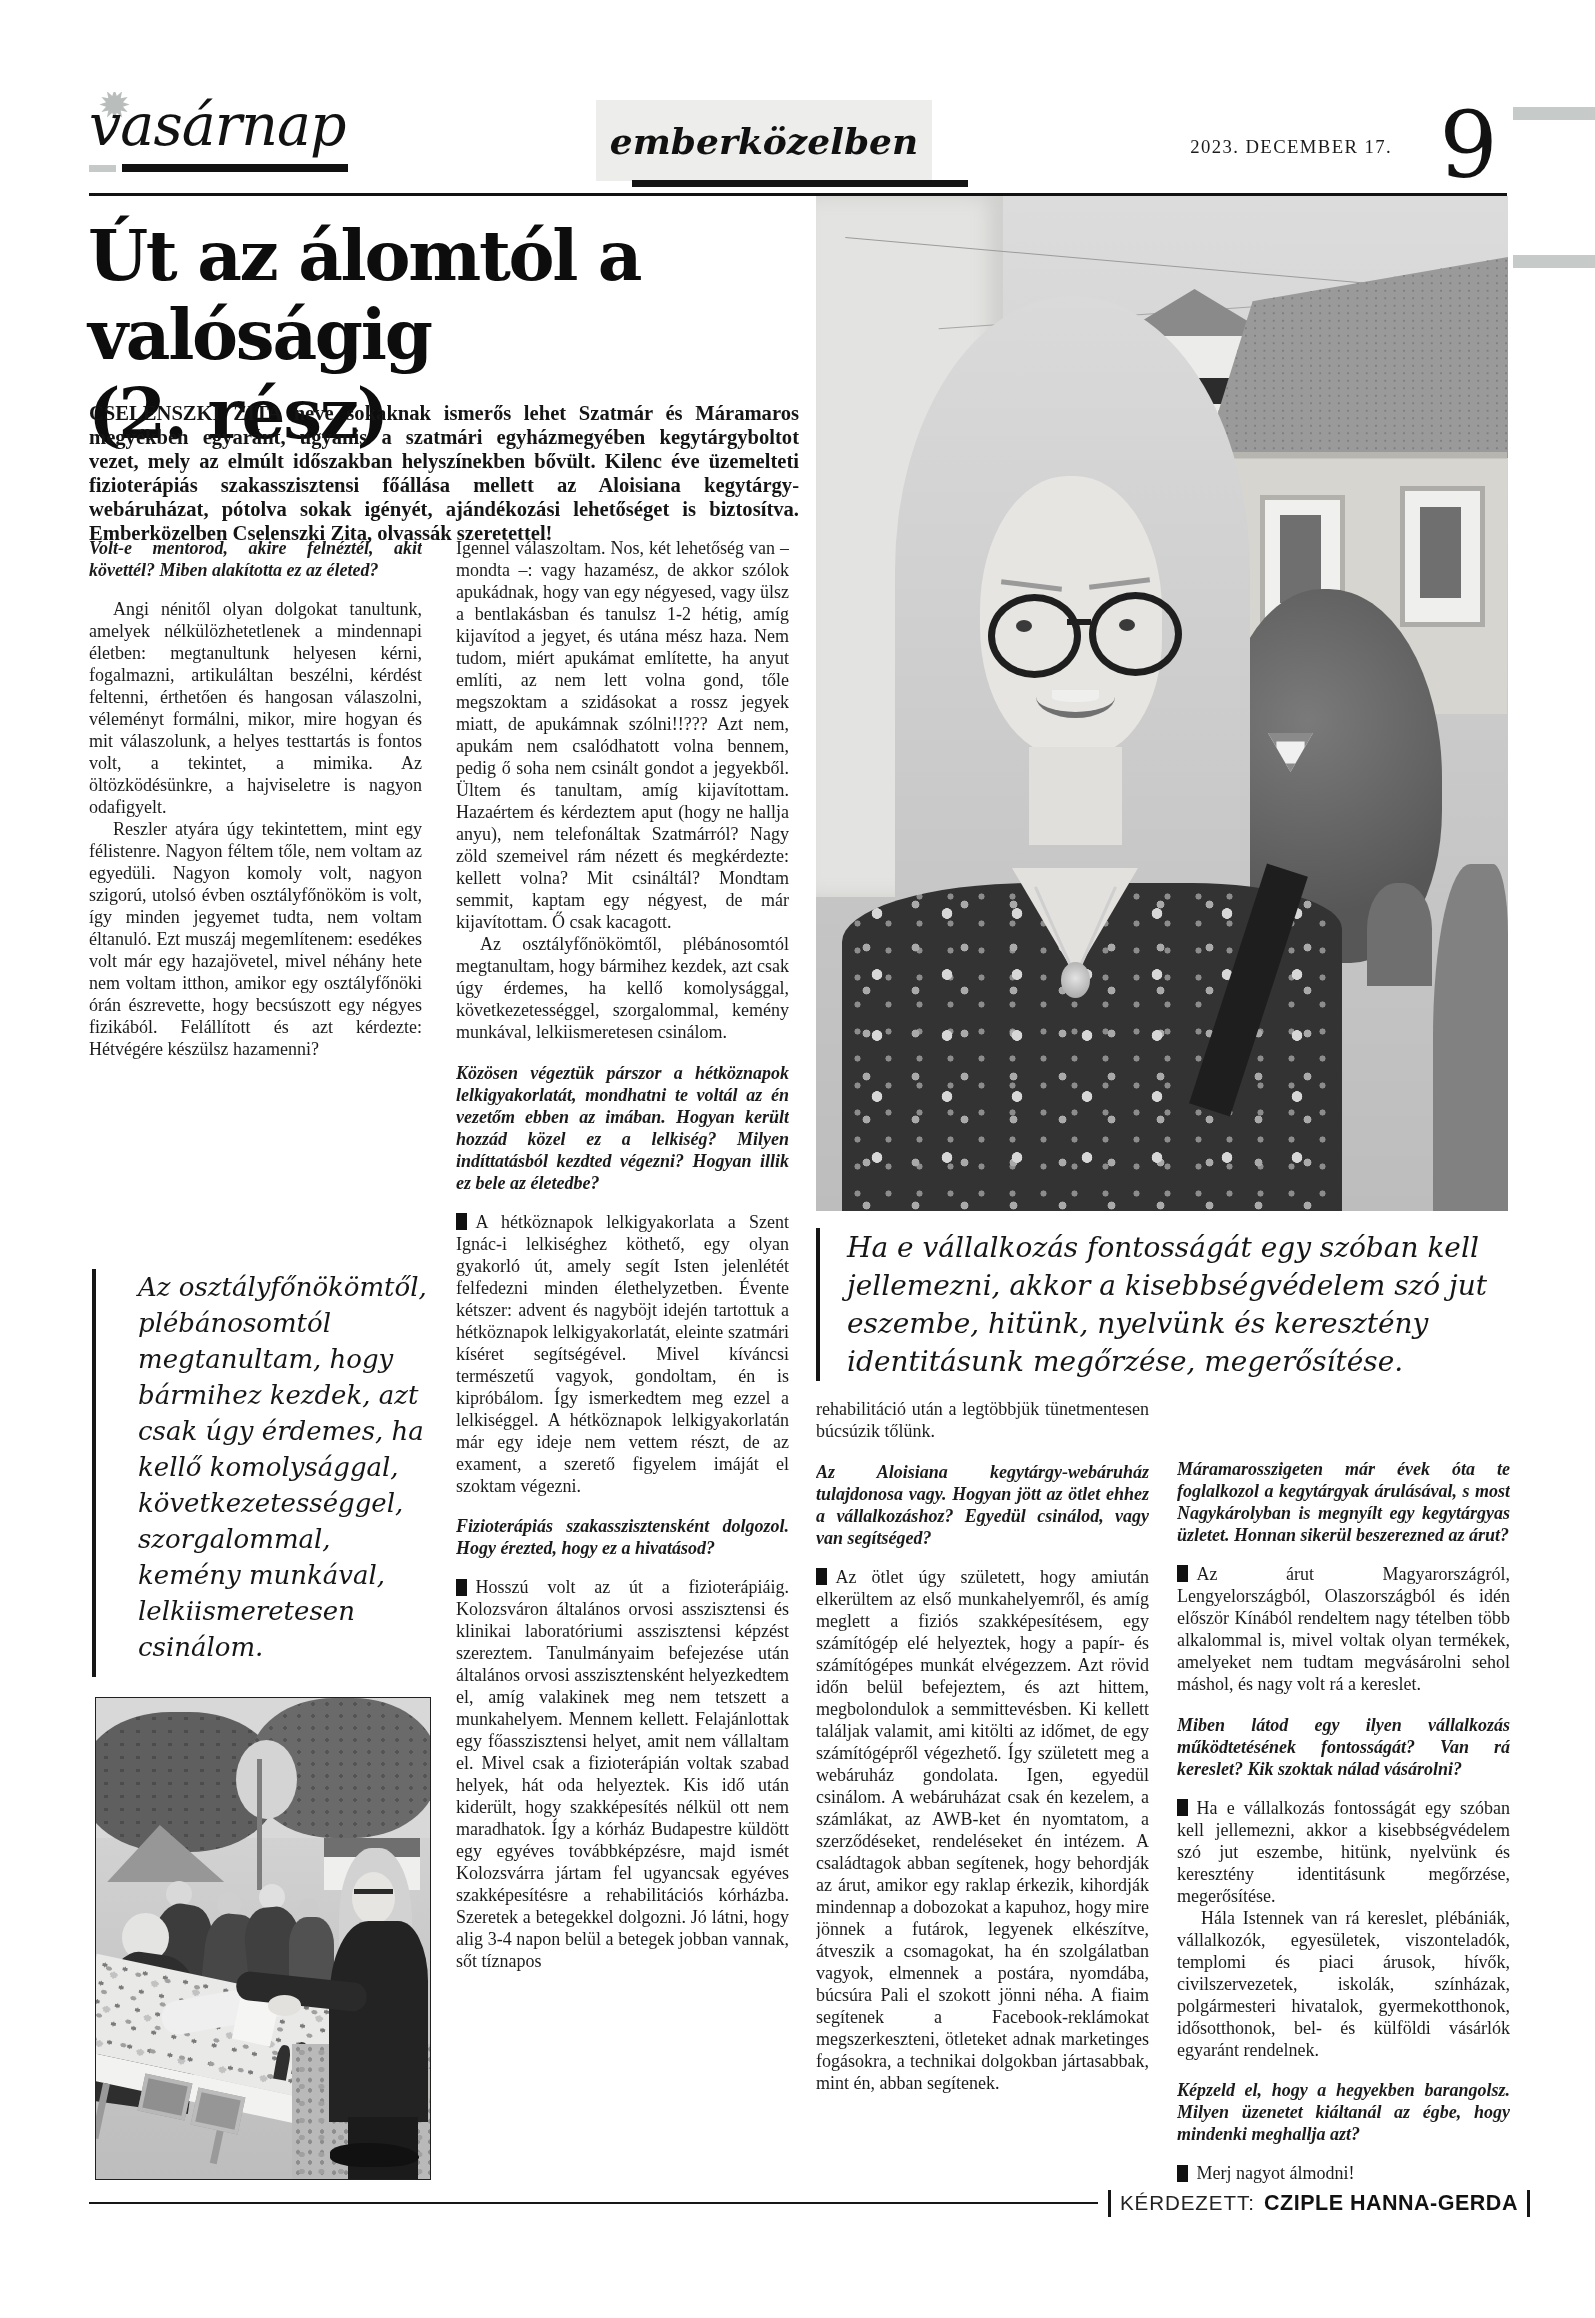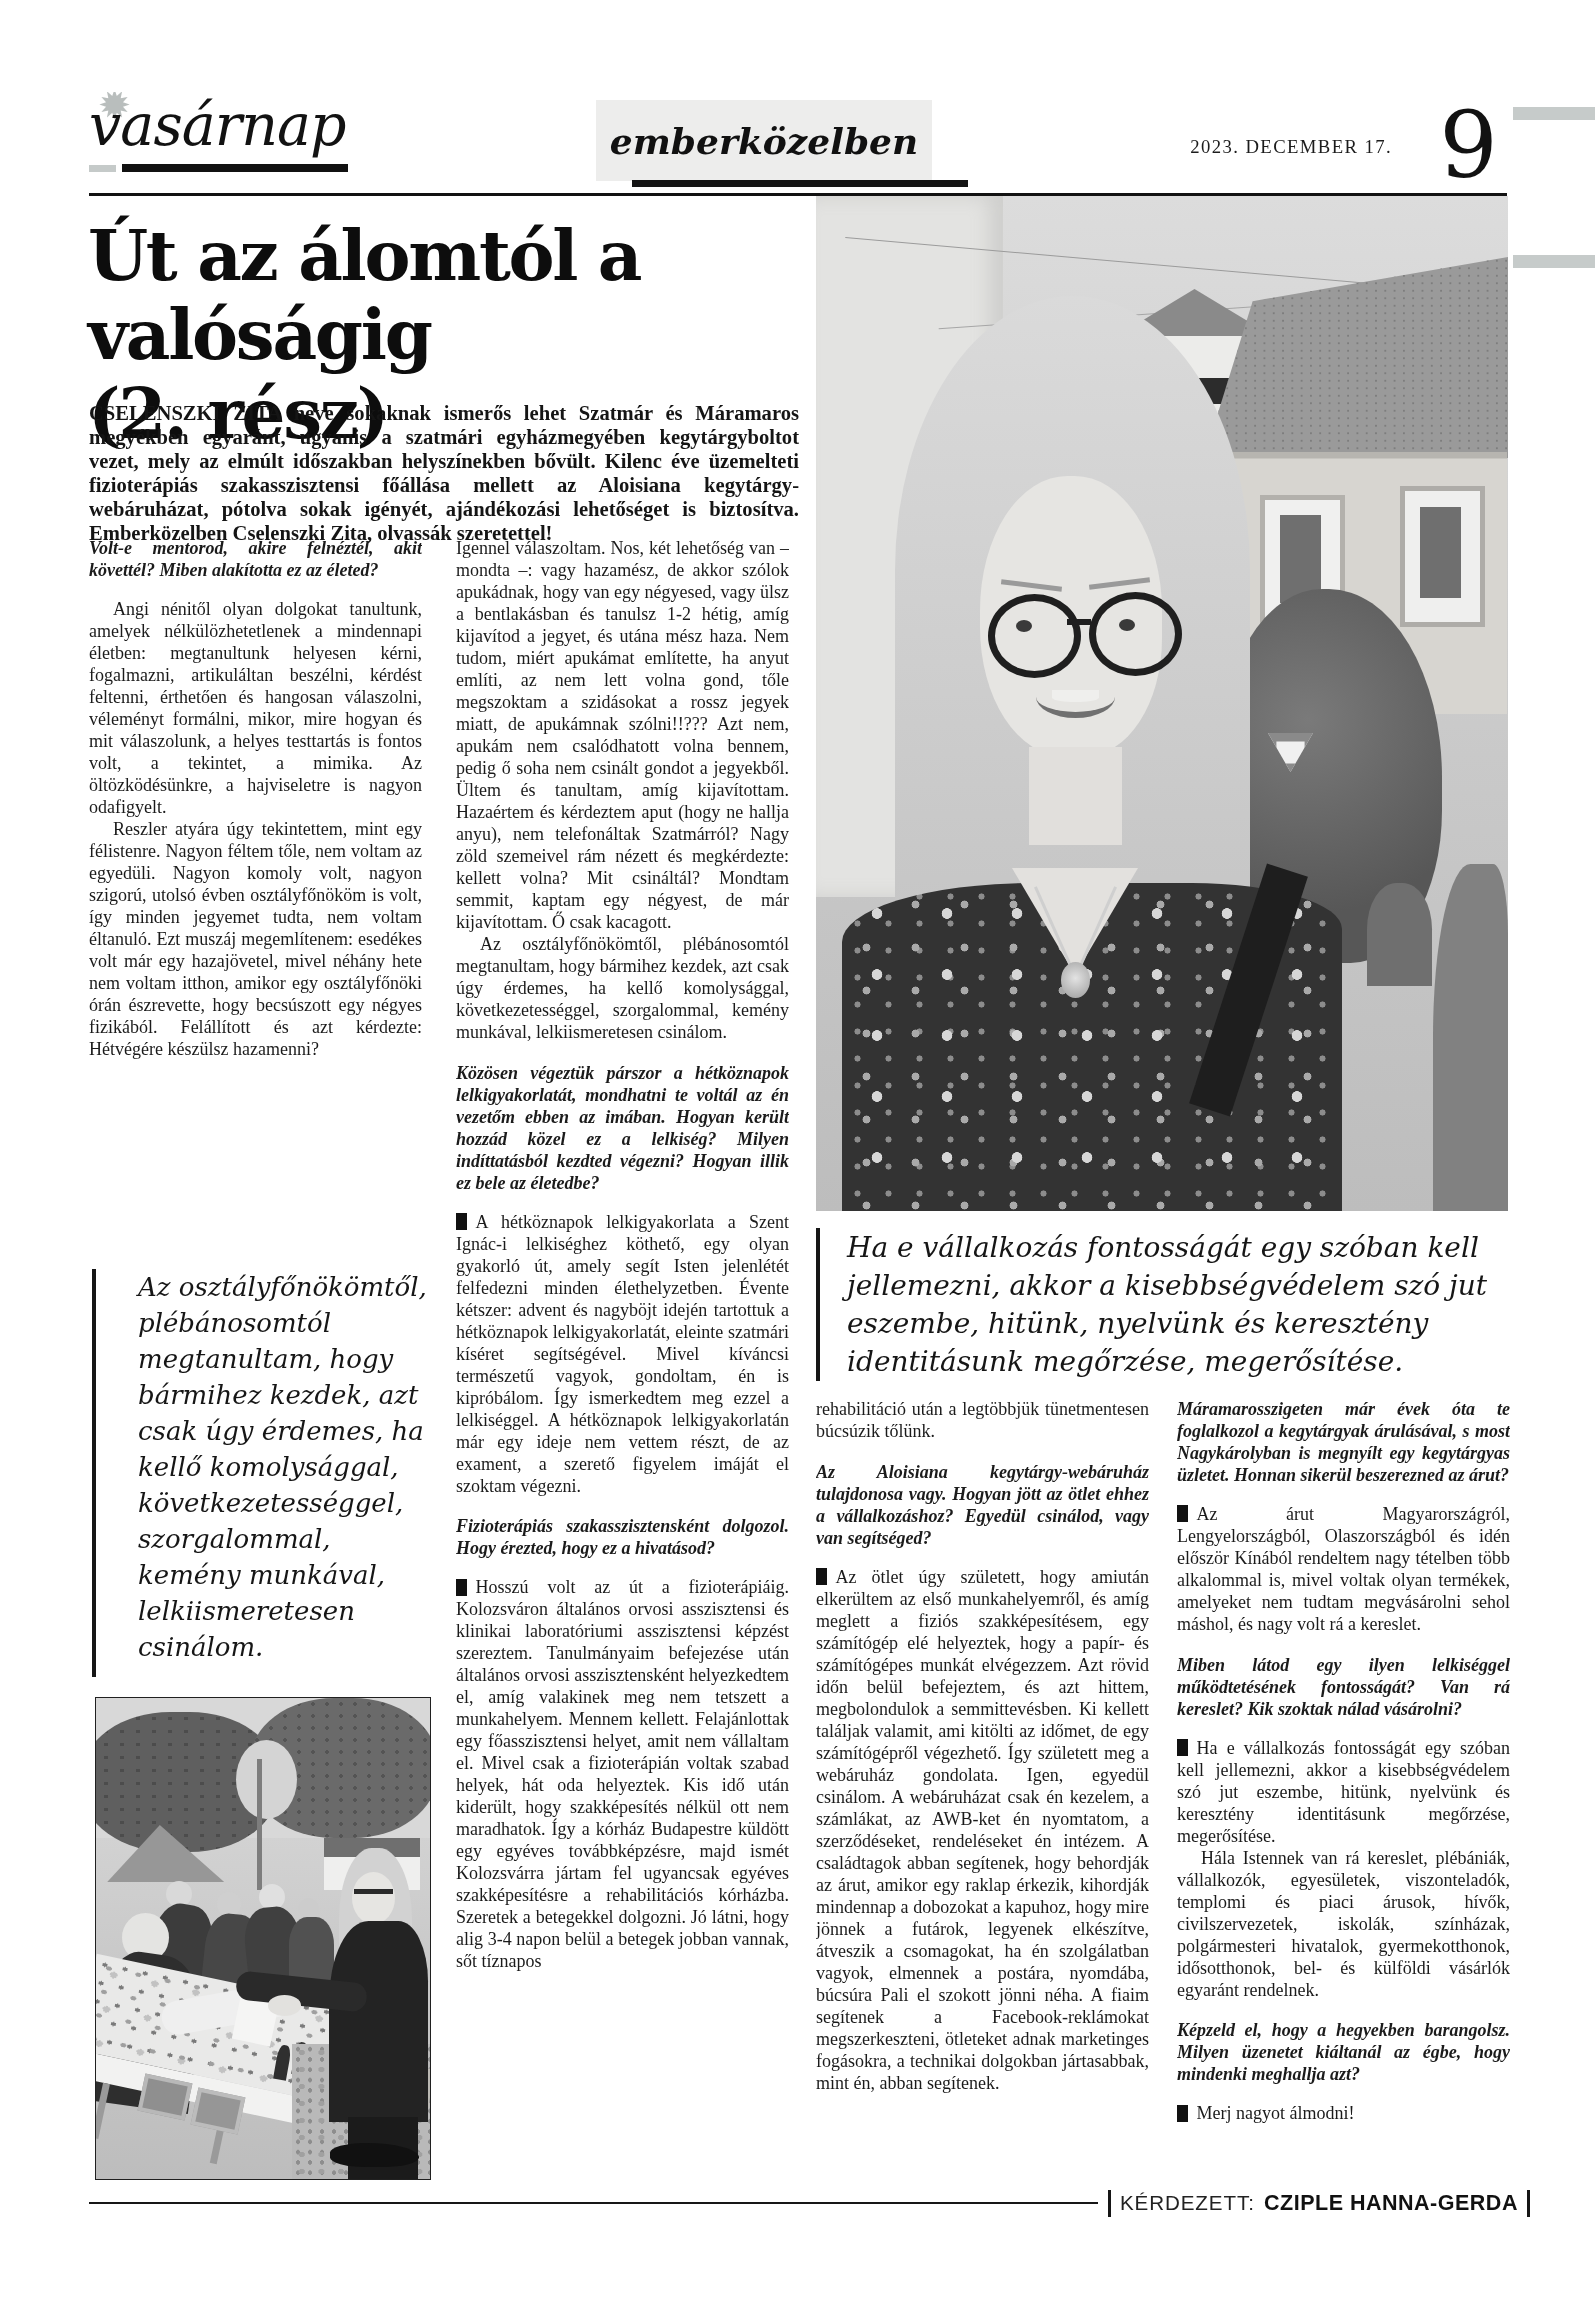--- a/index.html
+++ b/index.html
@@ -36,21 +36,21 @@
   .col{position:absolute;width:333px;font-size:18px;line-height:22px;text-align:justify;overflow:hidden;}
   .col p{margin:0;}
   .col .q{font-weight:bold;font-style:italic;margin:18.7px 0 17px 0;}
   .col .q.first{margin-top:0;}
   .col .cont{text-indent:24px;}
   .marker{display:inline-block;width:11.2px;height:17px;background:#111;margin-right:8.4px;
           vertical-align:-2.3px;}
   #col1{left:89px;top:537px;height:703px;}
   #col2{left:456px;top:537px;height:1643px;}
   #col3{left:816px;top:1398px;height:781px;}
-  #col4{left:1177px;top:1398px;height:781px;}
+  #col4{left:1177px;top:1458px;height:781px;}
 
   
   .pullquote{position:absolute;border-left:4.7px solid #161616;font-family:"DejaVu Serif",serif;
              font-style:italic;color:#161616;}
   #quote-left{left:92px;top:1269px;width:299px;height:408px;padding-left:42px;
               font-size:26px;line-height:36px;}
   #quote-right{left:816px;top:1228px;width:664px;height:153px;padding-left:27px;
                font-size:28px;line-height:38px;display:flex;align-items:center;}
 
   
@@ -312,21 +312,21 @@
 
   <div class="col" id="col3">
     <p class="ans">rehabilitáció után a legtöbbjük tünetmentesen búcsúzik tőlünk.</p>
     <p class="q">Az Aloisiana kegytárgy-webáruház tulajdonosa vagy. Hogyan jött az ötlet ehhez a vállalkozáshoz? Egyedül csinálod, vagy van segítséged?</p>
     <p class="ans"><span class="marker"></span><span>Az ötlet úgy született, hogy amiután elkerültem az első munkahelyemről, és amíg meglett a fiziós szakképesítésem, egy számítógép elé helyeztek, hogy a papír- és számítógépes munkát elvégezzem. Azt rövid időn belül befejeztem, és azt hittem, megbolondulok a semmittevésben. Ki kellett találjak valamit, ami kitölti az időmet, de egy számítógépről végezhető. Így született meg a webáruház gondolata. Igen, egyedül csinálom. A webáruházat csak én kezelem, a számlákat, az AWB-ket én nyomtatom, a szerződéseket, rendeléseket én intézem. A családtagok abban segítenek, hogy behordják az árut, amikor egy raklap érkezik, kihordják mindennap a dobozokat a kapuhoz, hogy mire jönnek a futárok, legyenek elkészítve, átveszik a csomagokat, ha én szolgálatban vagyok, elmennek a postára, nyomdába, búcsúra Pali el szokott jönni néha. A fiaim segítenek a Facebook-reklámokat megszerkeszteni, ötleteket adnak marketinges fogásokra, a technikai dolgokban jártasabbak, mint én, abban segítenek.</span></p>
   </div>
 
   <div class="col" id="col4">
     <p class="q first">Máramarosszigeten már évek óta te foglalkozol a kegytárgyak árulásával, s most Nagykárolyban is megnyílt egy kegytárgyas üzletet. Honnan sikerül beszerezned az árut?</p>
     <p class="ans"><span class="marker"></span><span>Az árut Magyarországról, Lengyelországból, Olaszországból és idén először Kínából rendeltem nagy tételben több alkalommal is, mivel voltak olyan termékek, amelyeket nem tudtam megvásárolni sehol máshol, és nagy volt rá a kereslet.</span></p>
-    <p class="q">Miben látod egy ilyen lelkiséggel működtetésének fontosságát? Van rá kereslet? Kik szoktak nálad vásárolni?</p>
+    <p class="q">Miben látod egy ilyen vállalkozás működtetésének fontosságát? Van rá kereslet? Kik szoktak nálad vásárolni?</p>
     <p class="ans"><span class="marker"></span><span>Ha e vállalkozás fontosságát egy szóban kell jellemezni, akkor a kisebbségvédelem szó jut eszembe, hitünk, nyelvünk és keresztény identitásunk megőrzése, megerősítése.</span></p>
     <p class="cont">Hála Istennek van rá kereslet, plébániák, vállalkozók, egyesületek, viszonteladók, templomi és piaci árusok, hívők, civilszervezetek, iskolák, színházak, polgármesteri hivatalok, gyermekotthonok, idősotthonok, bel- és külföldi vásárlók egyaránt rendelnek.</p>
     <p class="q">Képzeld el, hogy a hegyekben barangolsz. Milyen üzenetet kiáltanál az égbe, hogy mindenki meghallja azt?</p>
     <p class="ans"><span class="marker"></span><span>Merj nagyot álmodni!</span></p>
   </div>
 
   <div class="footer-rule"></div>
   <div class="credit">
     <div class="tick"></div>
     <span class="lbl">KÉRDEZETT:</span>

